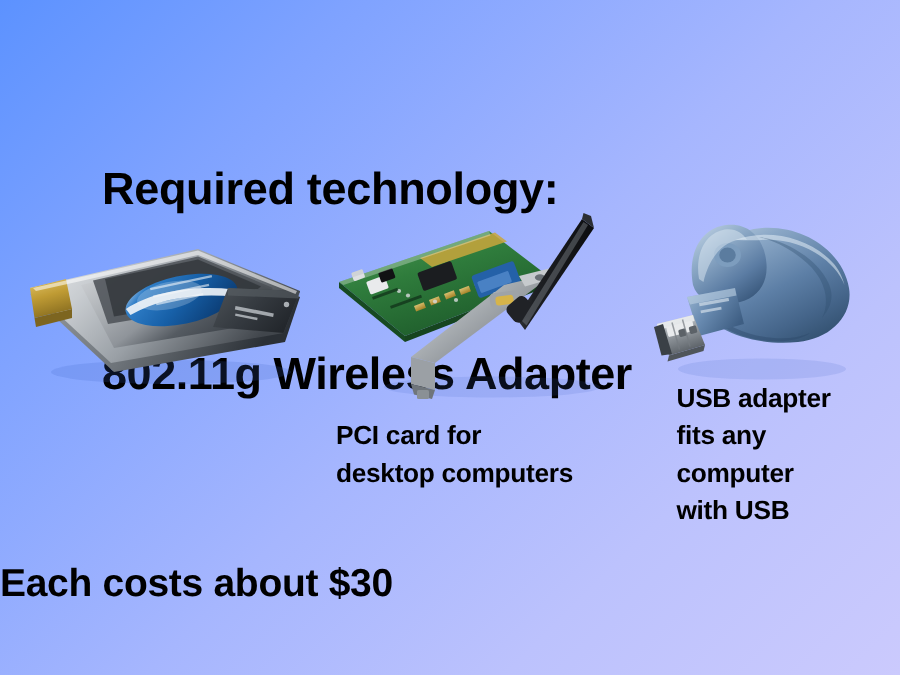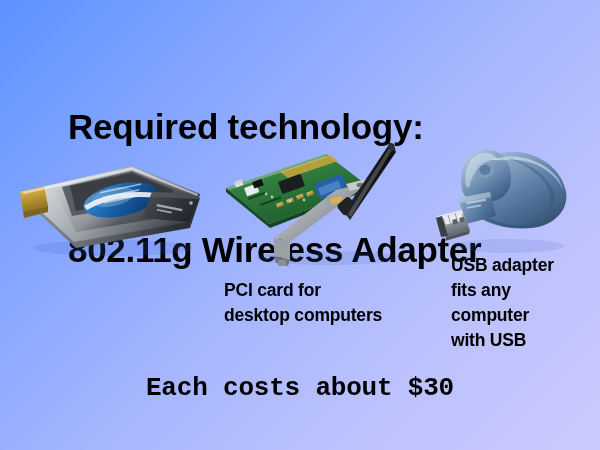--- a/index.html
+++ b/index.html
@@ -21,21 +21,21 @@
     overflow: hidden;
   }
 
   
   .title {
     position: absolute;
     left: 68px;
     top: 24px;
     width: 500px;
     color: #000000;
-    font-size: 35px;
+    font-size: 30px;
     font-weight: bold;
     line-height: 41px;
     letter-spacing: -0.2px;
     white-space: pre;
   }
   .title-line2 { letter-spacing: -0.3px; }
 
   
   .caption {
     position: absolute;
@@ -48,26 +48,25 @@
   }
   .cap-pcmcia { left: 25px;  top: 264px; width: 200px; }
   .cap-pci    { left: 224px; top: 278px; width: 215px; }
   .cap-usb    { left: 451px; top: 253px; width: 145px; }
 
   .footer {
     position: absolute;
     left: 0;
     top: 373px;
     width: 600px;
-    text-align: center;
+    text-align: left;
     color: #000000;
     font-size: 26px;
     font-weight: bold;
     letter-spacing: -0.2px;
-    font-family: Liberation Mono, monospace;
   }
 
   
   .photo { position: absolute; }
   .photo svg { display: block; }
   .p-pcmcia { left: 14px;  top: 162px; }
   .p-pci    { left: 218px; top: 138px; }
   .p-usb    { left: 428px; top: 142px; }
 </style>
 </head>

